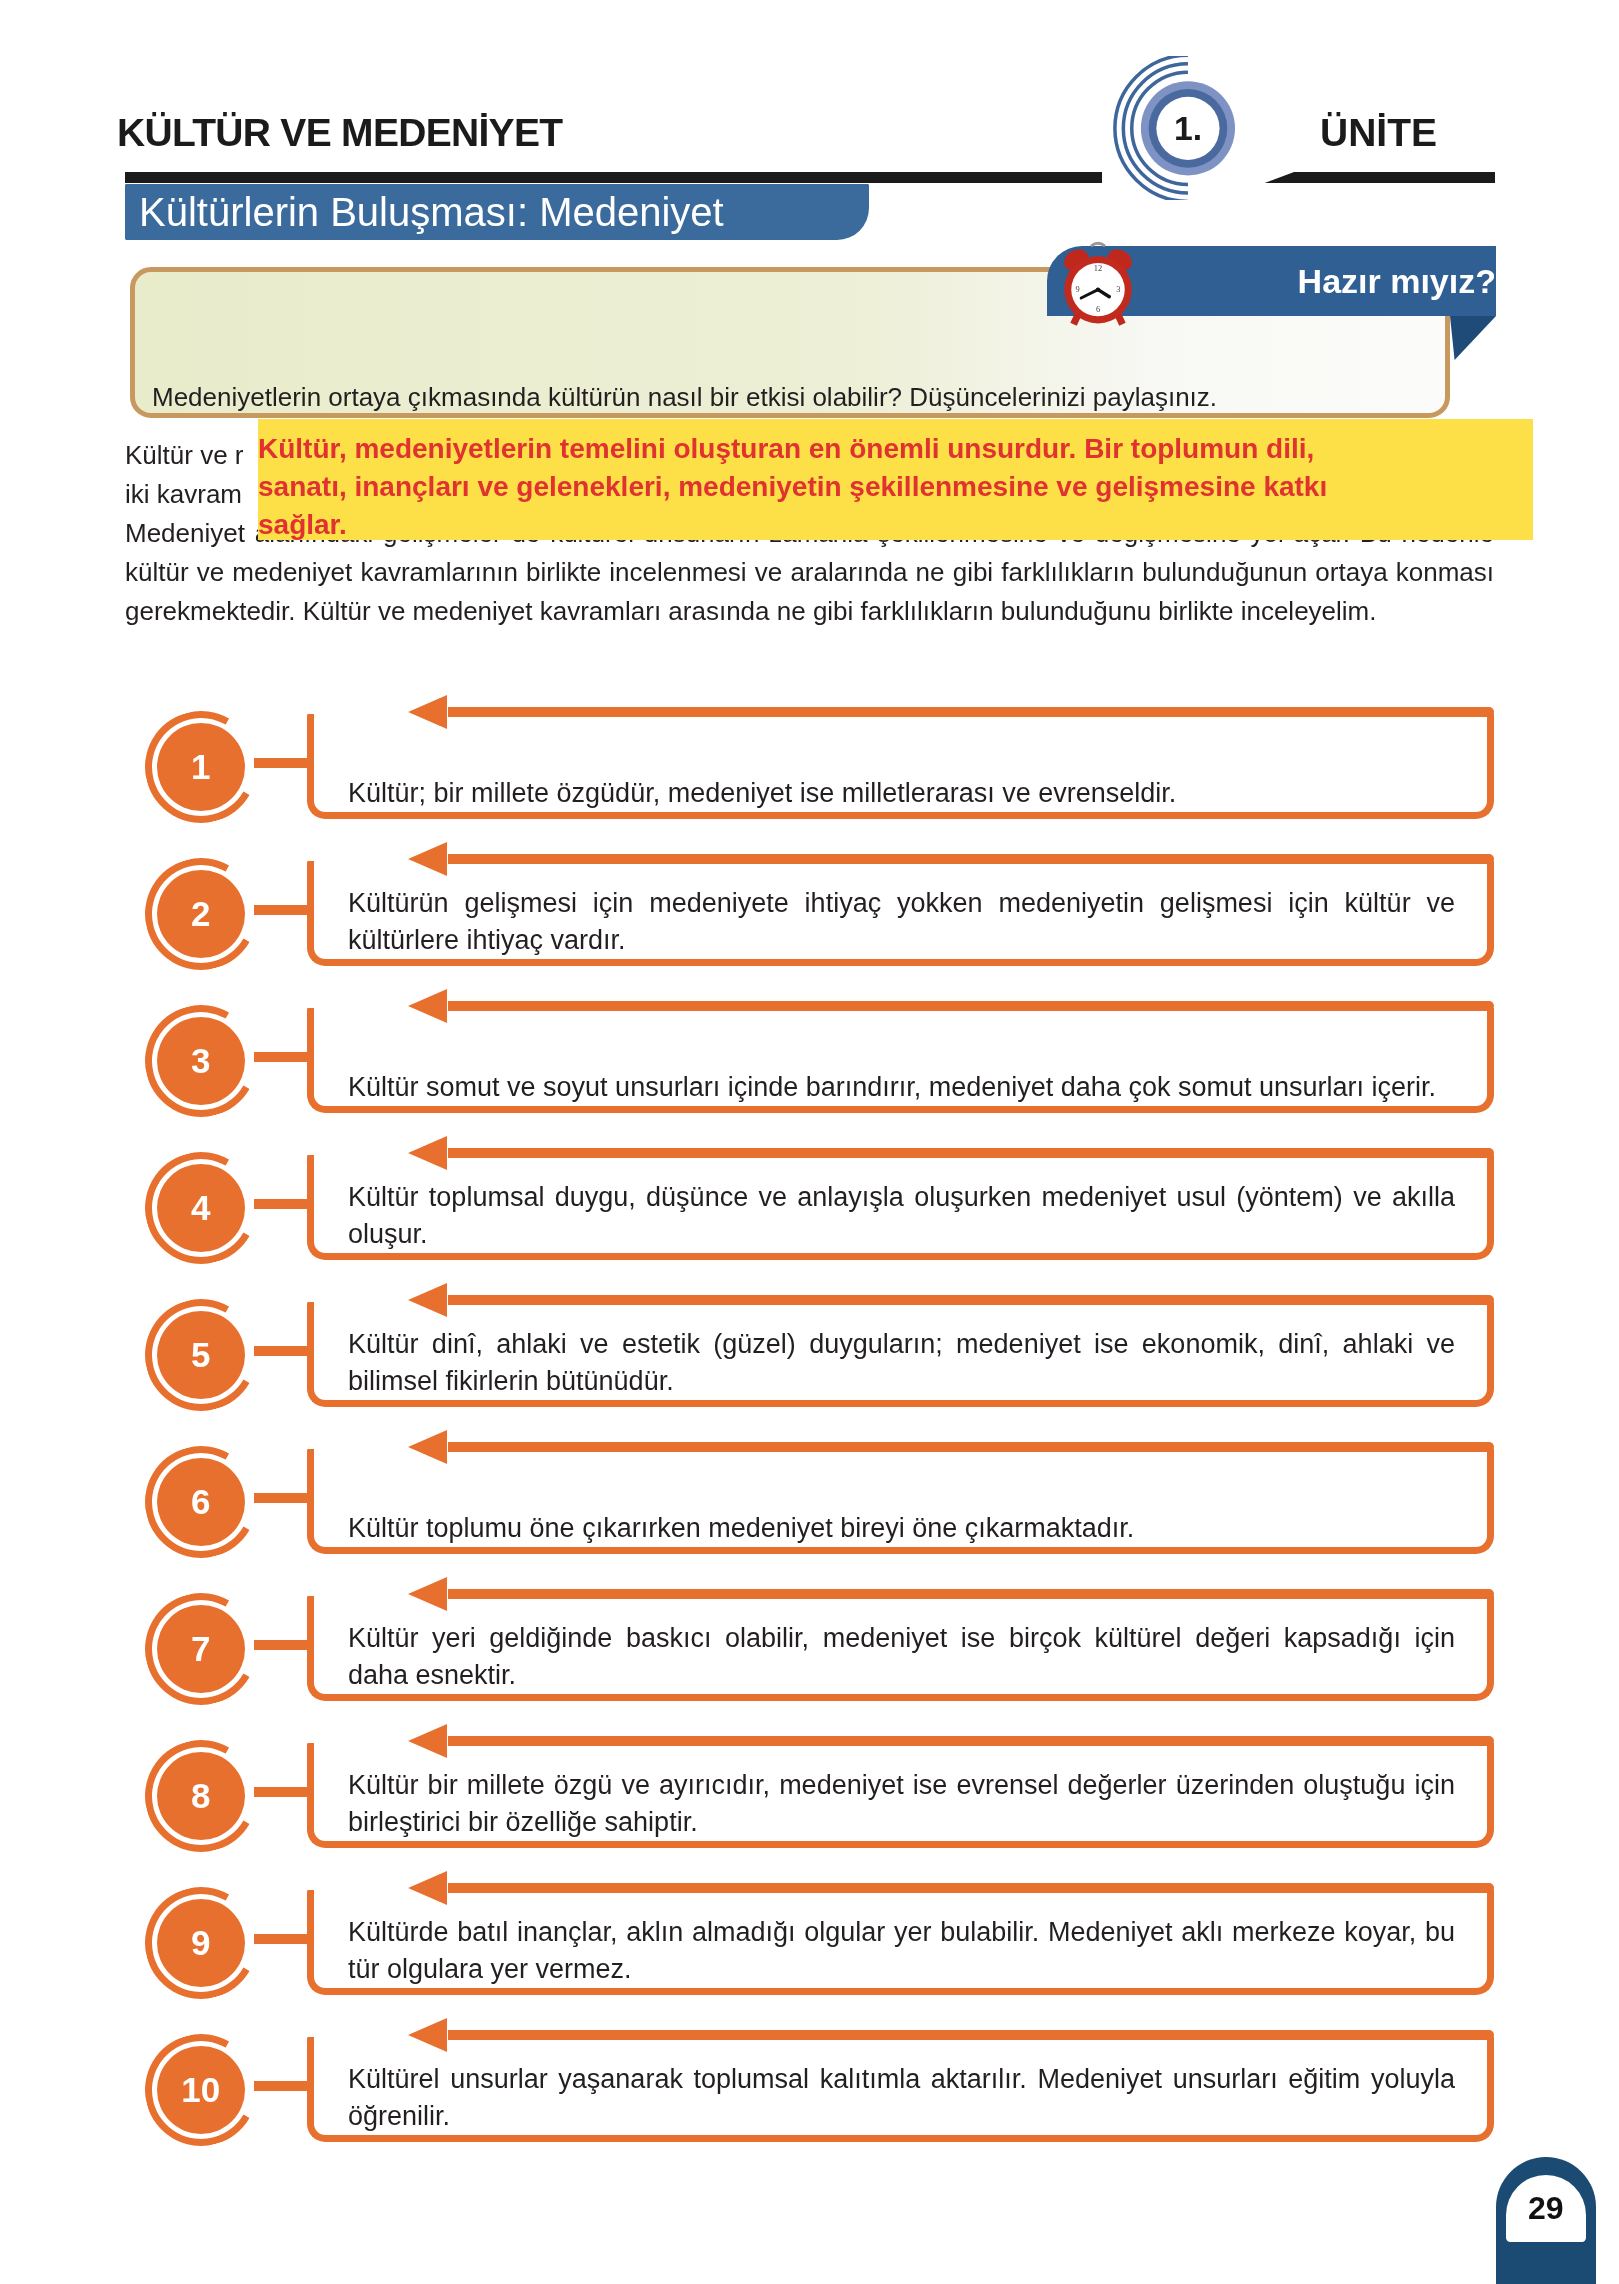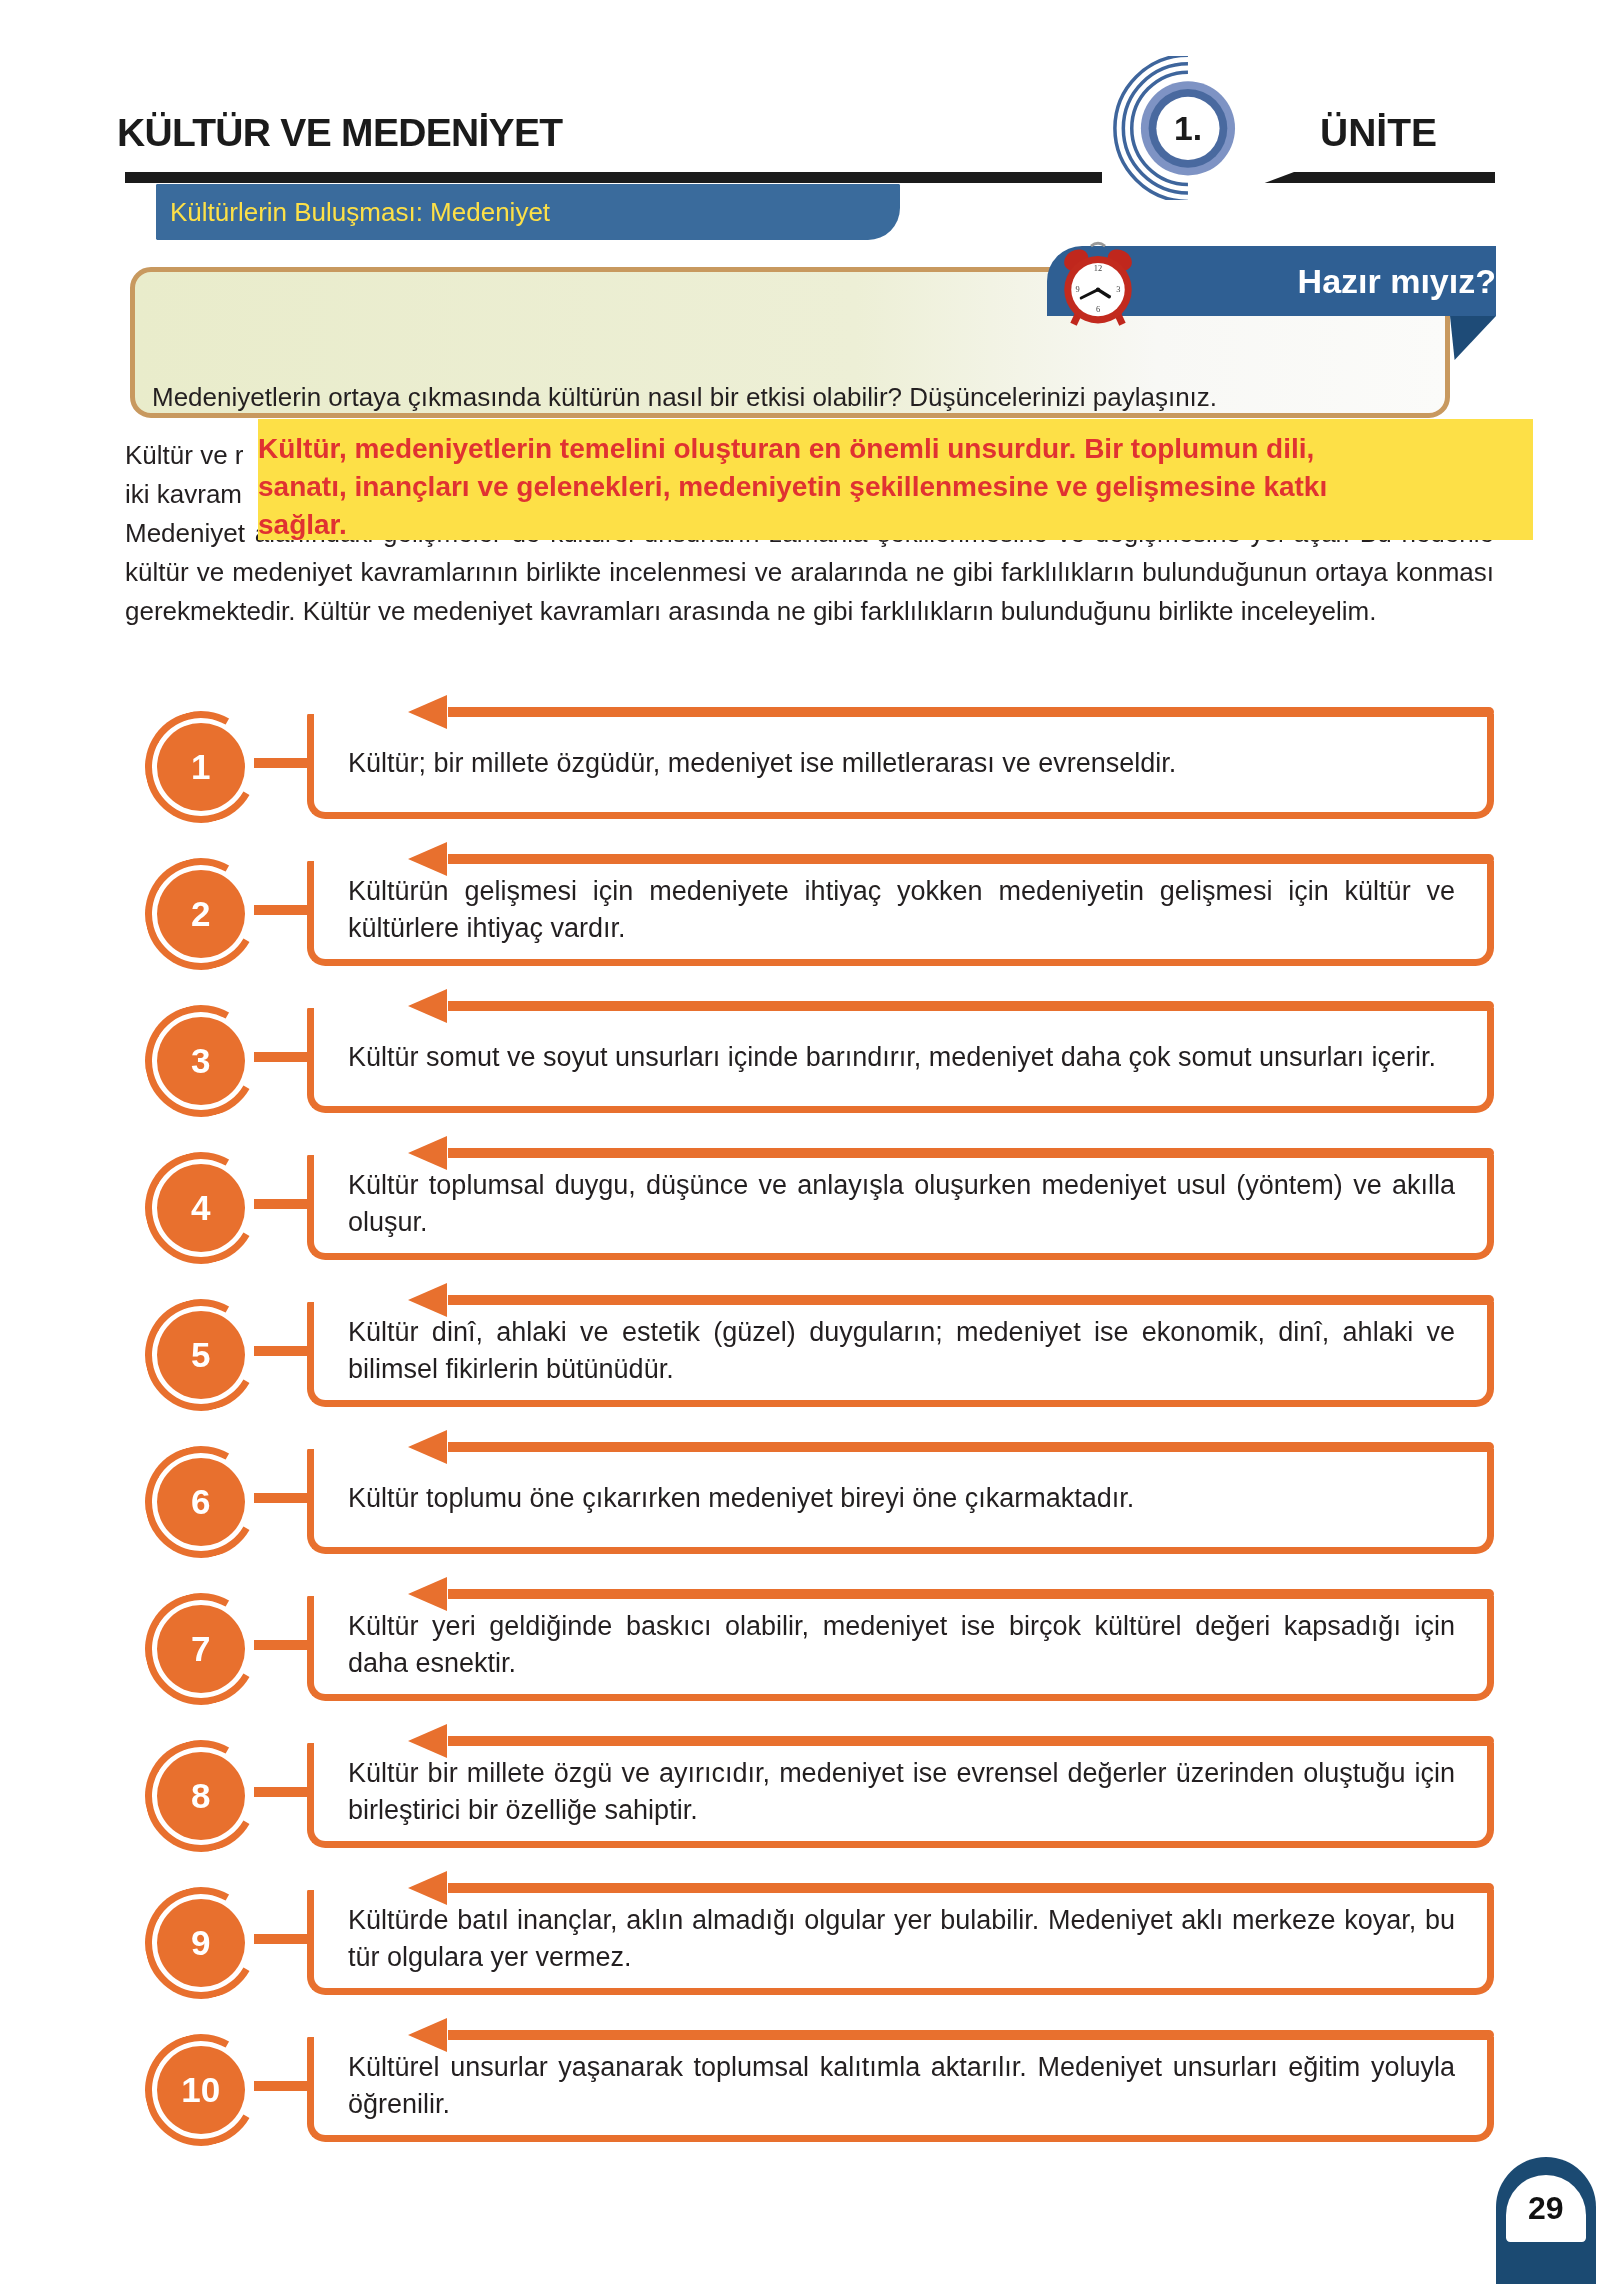--- a/index.html
+++ b/index.html
@@ -21,22 +21,22 @@
 
   
   .page-title{position:absolute;left:117px;top:111px;font-size:39px;font-weight:bold;
     color:#1b1b1b;letter-spacing:-0.7px;}
   .unit-label{position:absolute;left:1320px;top:111px;font-size:39px;font-weight:bold;color:#1b1b1b;}
   .rule-left{position:absolute;left:125px;top:172px;width:977px;height:11.2px;background:#1b1b1b;}
   .rule-right{position:absolute;left:1264px;top:172px;width:231px;height:11.2px;background:#1b1b1b;
     clip-path:polygon(13% 0,100% 0,100% 100%,0 100%);}
   .unit-spiral{position:absolute;left:1081px;top:56px;width:183px;height:144px;}
   .section-bar{position:absolute;left:125px;top:184px;width:744px;height:56px;
-    background:var(--header-blue);border-radius:1.4px 1.4px 32px 1.4px;color:#fde047;
-    display:flex;align-items:center;padding-left:14px;font-size:26px;margin-left:31px;}
+    background:var(--header-blue);border-radius:1.4px 1.4px 32px 1.4px;color:#ffffff;
+    display:flex;align-items:center;padding-left:14px;font-size:40px;}
 
   
   .question-box{position:absolute;left:130px;top:267px;width:1320px;height:151px;
     border:5.6px solid var(--tan);border-radius:21px;
     background:linear-gradient(90deg,#E9ECCB,#EDEFD6 55%,#F8F8F5 78%,#FBFBF9);
     display:flex;align-items:flex-end;padding:32px 17px 0 17px;z-index:1;}
   .question-text{font-size:26px;color:var(--ink);white-space:nowrap;}
   .ready-tab{position:absolute;left:1047px;top:246px;width:449px;height:70px;
     background:var(--tab-blue);border-radius:35px 0 0 0;z-index:3;
     display:flex;align-items:center;justify-content:flex-end;padding-left:84px;}
@@ -60,21 +60,21 @@
     flex-direction:column;gap:42px;}
   .item{position:relative;height:105px;}
   .badge{position:absolute;left:19.7px;top:calc(50% - 56px);width:112px;height:112px;}
   .badge-arc{position:absolute;inset:0;border:7px solid var(--orange);
     border-right-color:transparent;border-radius:50%;transform:rotate(-15deg);}
   .badge-disc{position:absolute;inset:12px;border-radius:50%;background:var(--orange);
     color:#fff;font-size:35px;font-weight:bold;display:flex;align-items:center;justify-content:center;}
   .item-connector{position:absolute;left:129px;top:calc(50% - 8.4px);width:56px;height:9.8px;
     background:var(--orange);}
   .item-box{margin-left:182px;height:105px;border:7px solid var(--orange);border-top:none;
-    border-radius:1.4px 0 18.3px 18.3px;position:relative;display:flex;align-items:center;
+    border-radius:1.4px 0 18.3px 18.3px;position:relative;display:flex;align-items:flex-end;
     padding:0 32px 0 34px;background:#fff;}
   .arrow-bar{position:absolute;top:-7px;left:134px;right:-7px;height:9.8px;
     background:var(--orange);border-radius:0 7px 7px 0;}
   .arrow-head{position:absolute;top:-19px;left:94px;width:0;height:0;
     border-top:17px solid transparent;border-bottom:17px solid transparent;
     border-right:39px solid var(--orange);}
   .item-text{font-size:27px;line-height:37px;color:var(--ink);text-align:justify;width:100%;}
 
   
   .page-badge{position:absolute;left:1496px;top:2157px;width:100px;height:127px;

